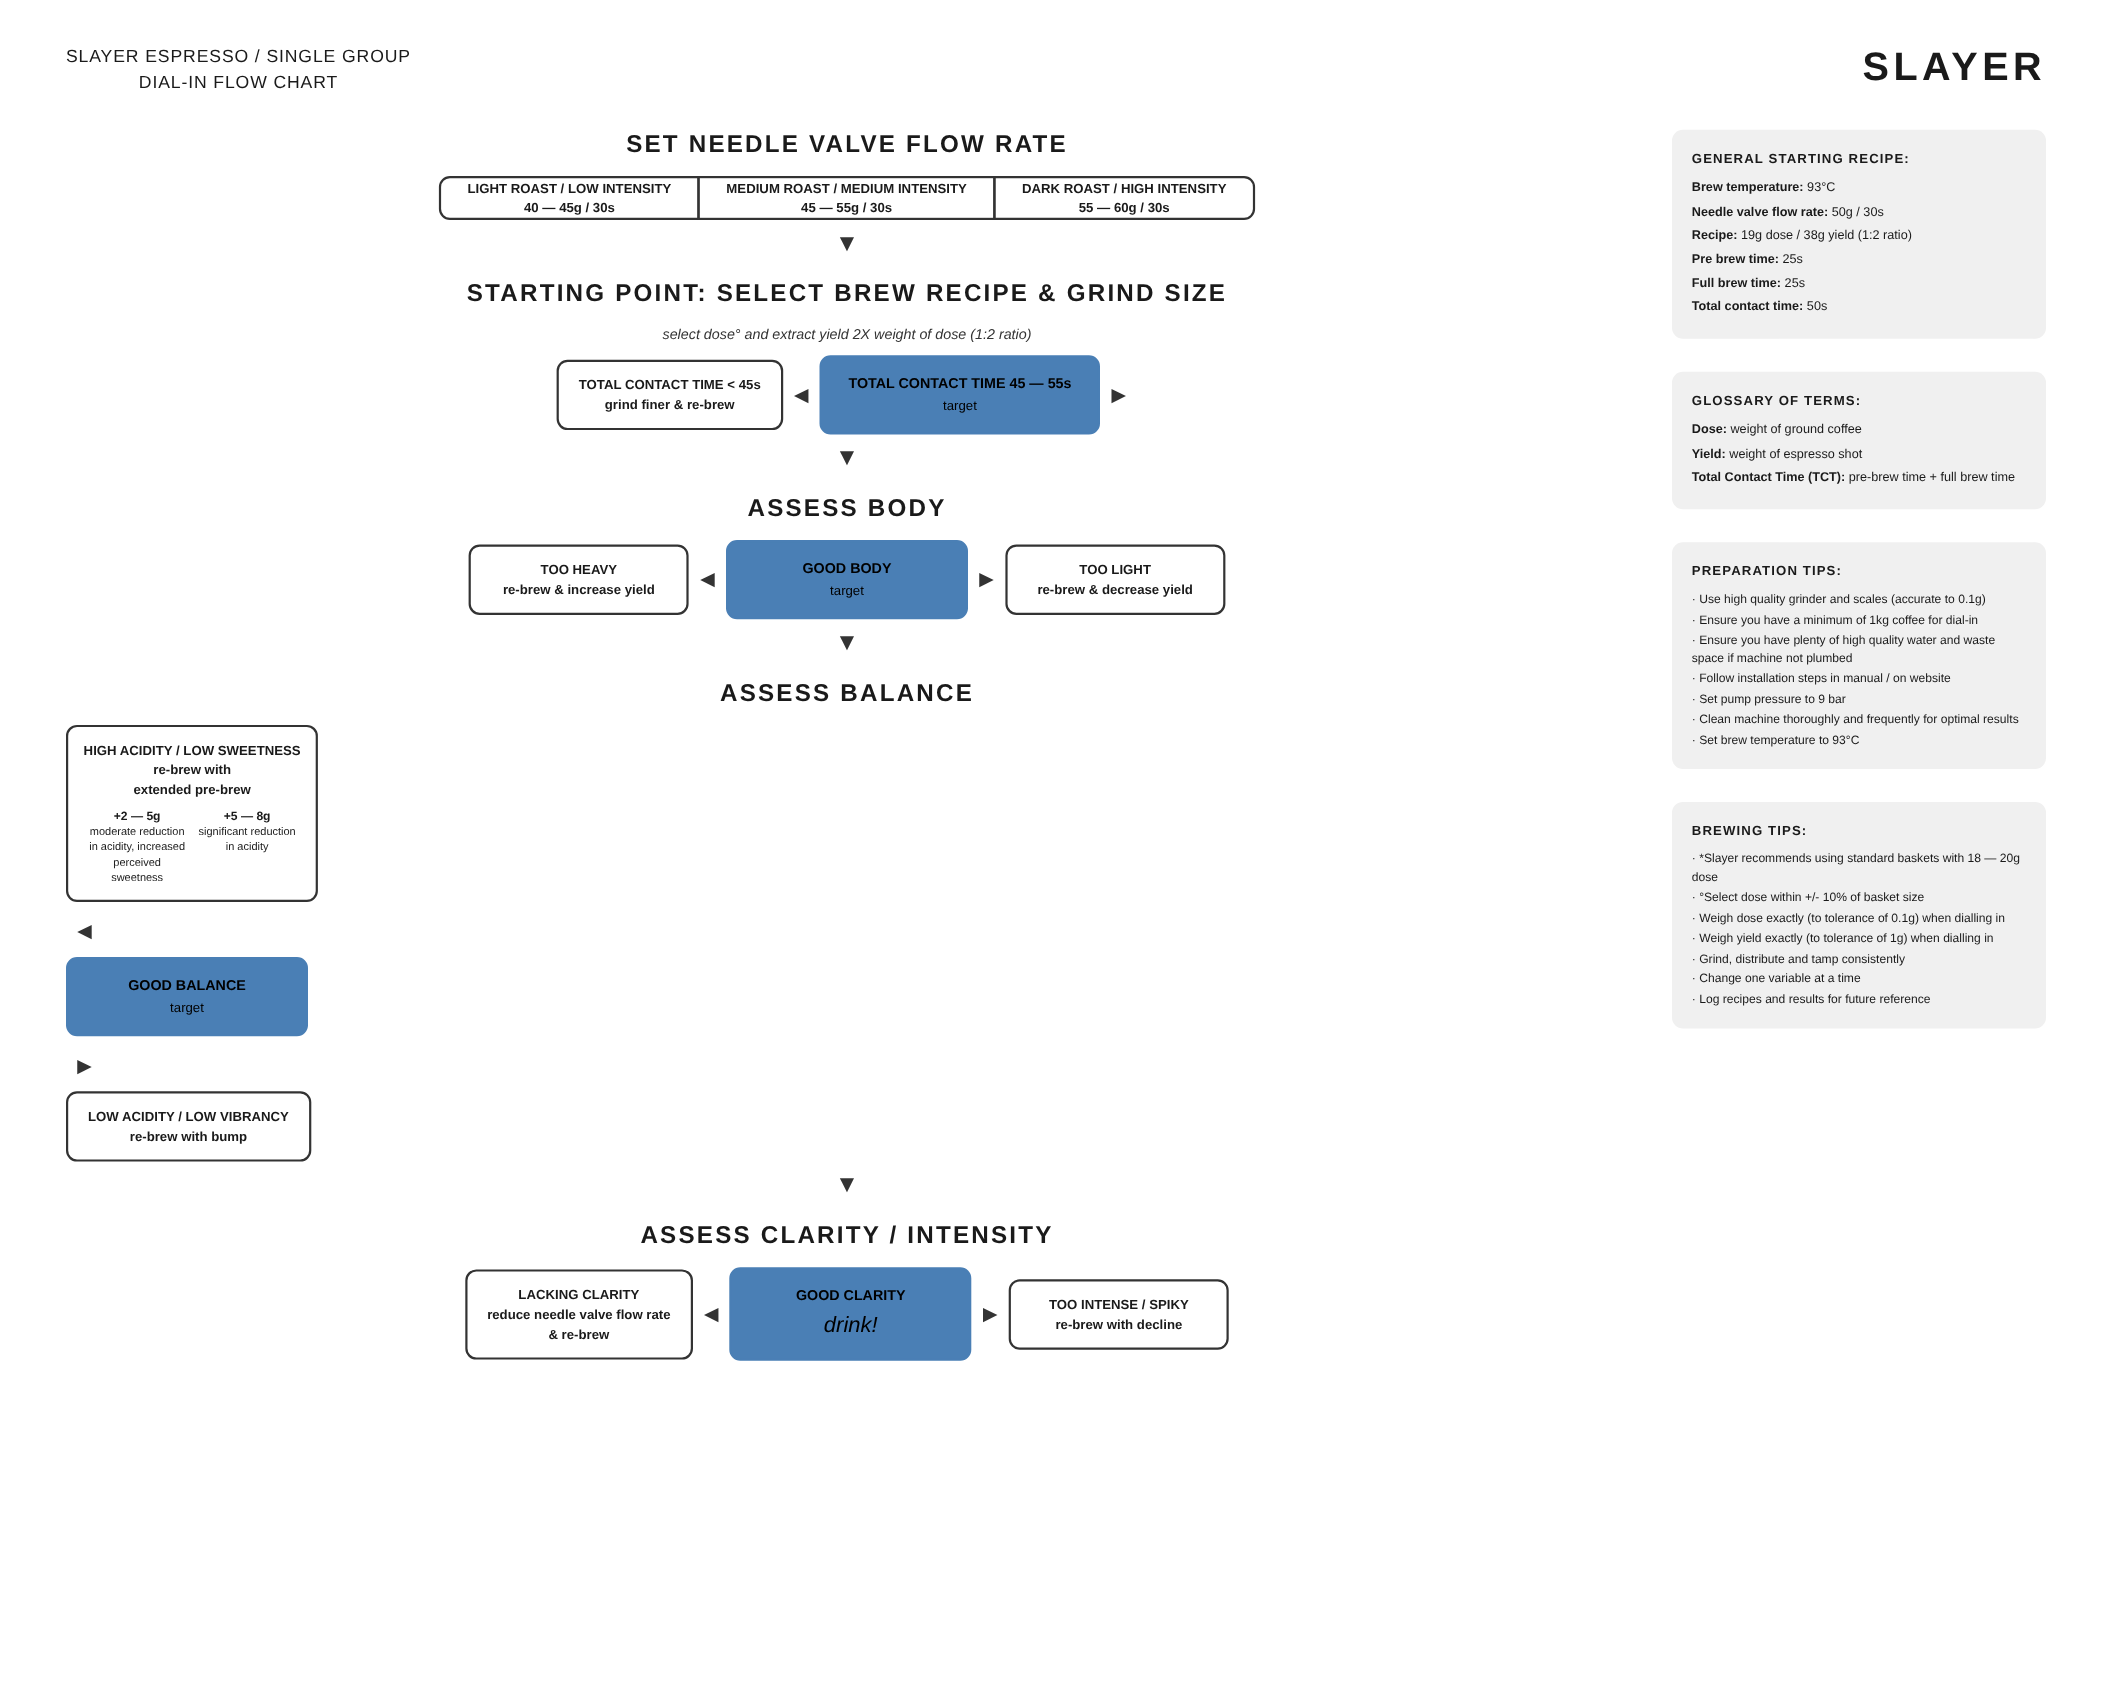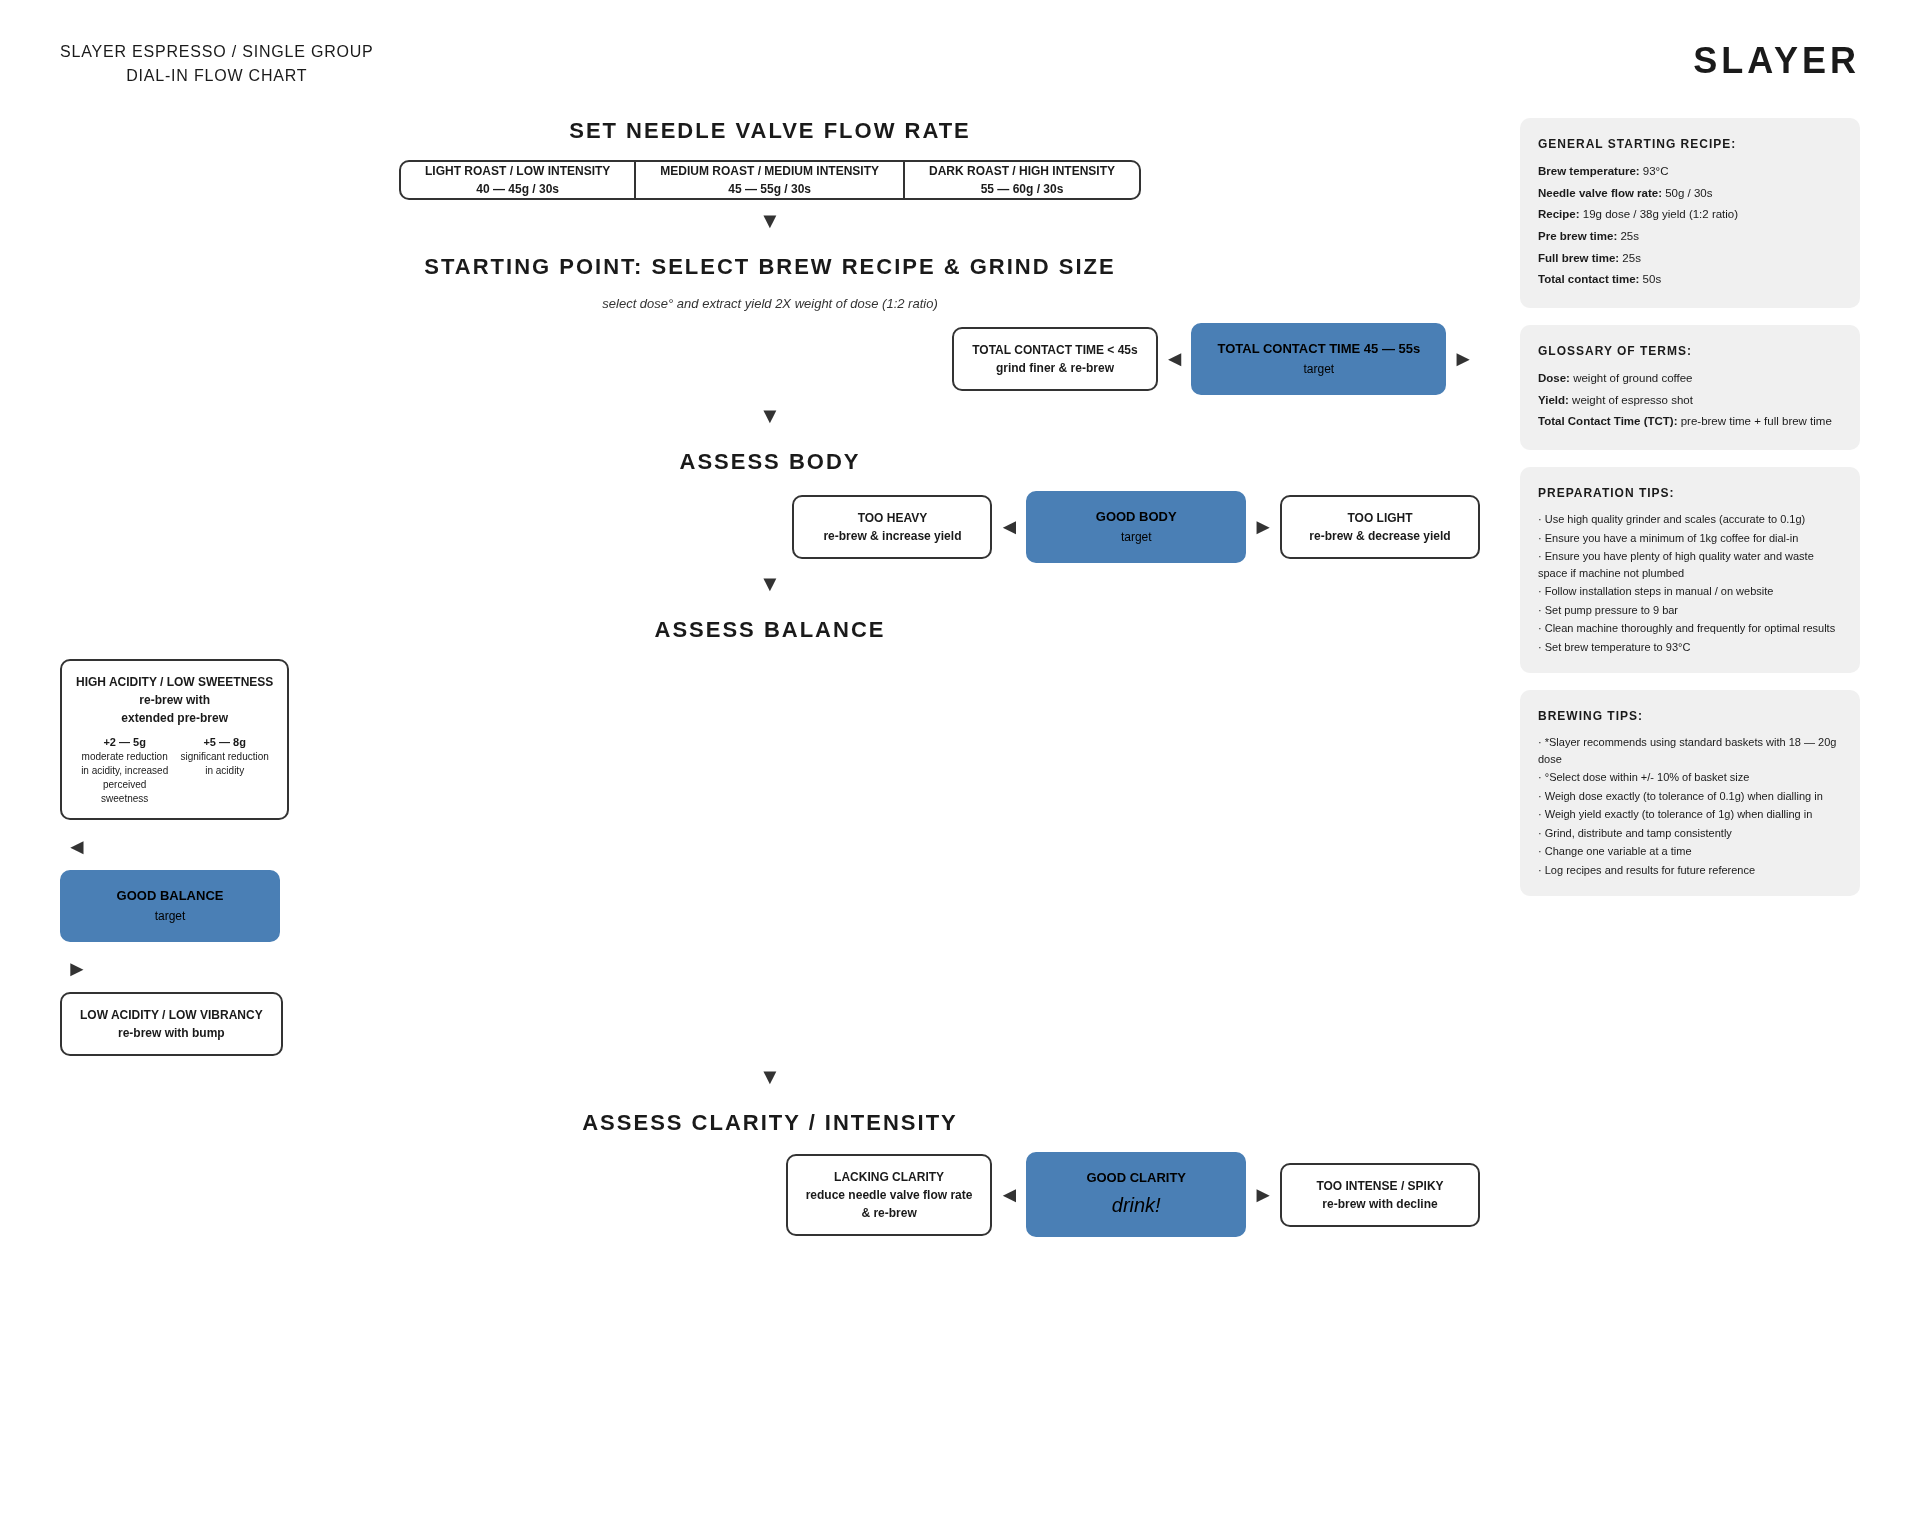--- a/index.html
+++ b/index.html
@@ -90,21 +90,21 @@
     .brew-subtitle {
       text-align: center;
       font-size: 13px;
       font-style: italic;
       margin-bottom: 12px;
       color: #333;
     }
     .flow-row {
       display: flex;
       align-items: center;
-      justify-content: flex-end;
+      justify-content: center;
       gap: 0;
       margin-bottom: 8px;
     }
     .flow-box {
       border: 2px solid #333;
       border-radius: 10px;
       padding: 12px 18px;
       text-align: center;
       font-size: 12px;
       font-weight: bold;
@@ -171,21 +171,21 @@
     .balance-sub-item .sub-title {
       font-weight: bold;
       font-size: 11px;
     }
 
     
     .sidebar-card {
       background: #f0f0f0;
       border-radius: 10px;
       padding: 16px 18px;
-      margin-bottom: 17px;
+      margin-bottom: 30px;
       font-size: 11.5px;
       line-height: 1.7;
     }
     .sidebar-card-title {
       font-size: 12px;
       font-weight: 900;
       letter-spacing: 1px;
       margin-bottom: 8px;
       text-transform: uppercase;
     }

